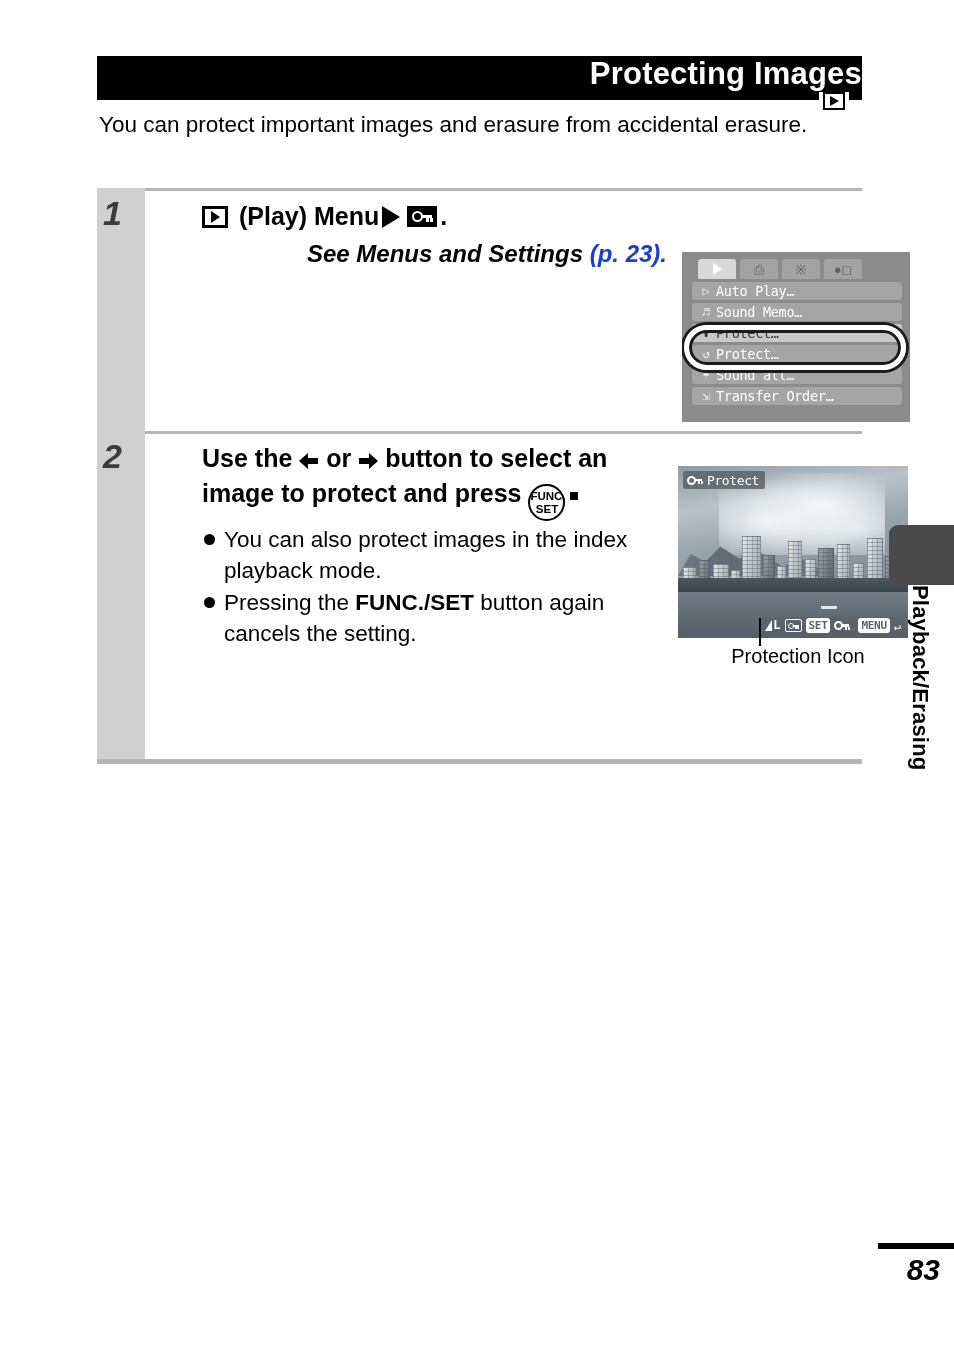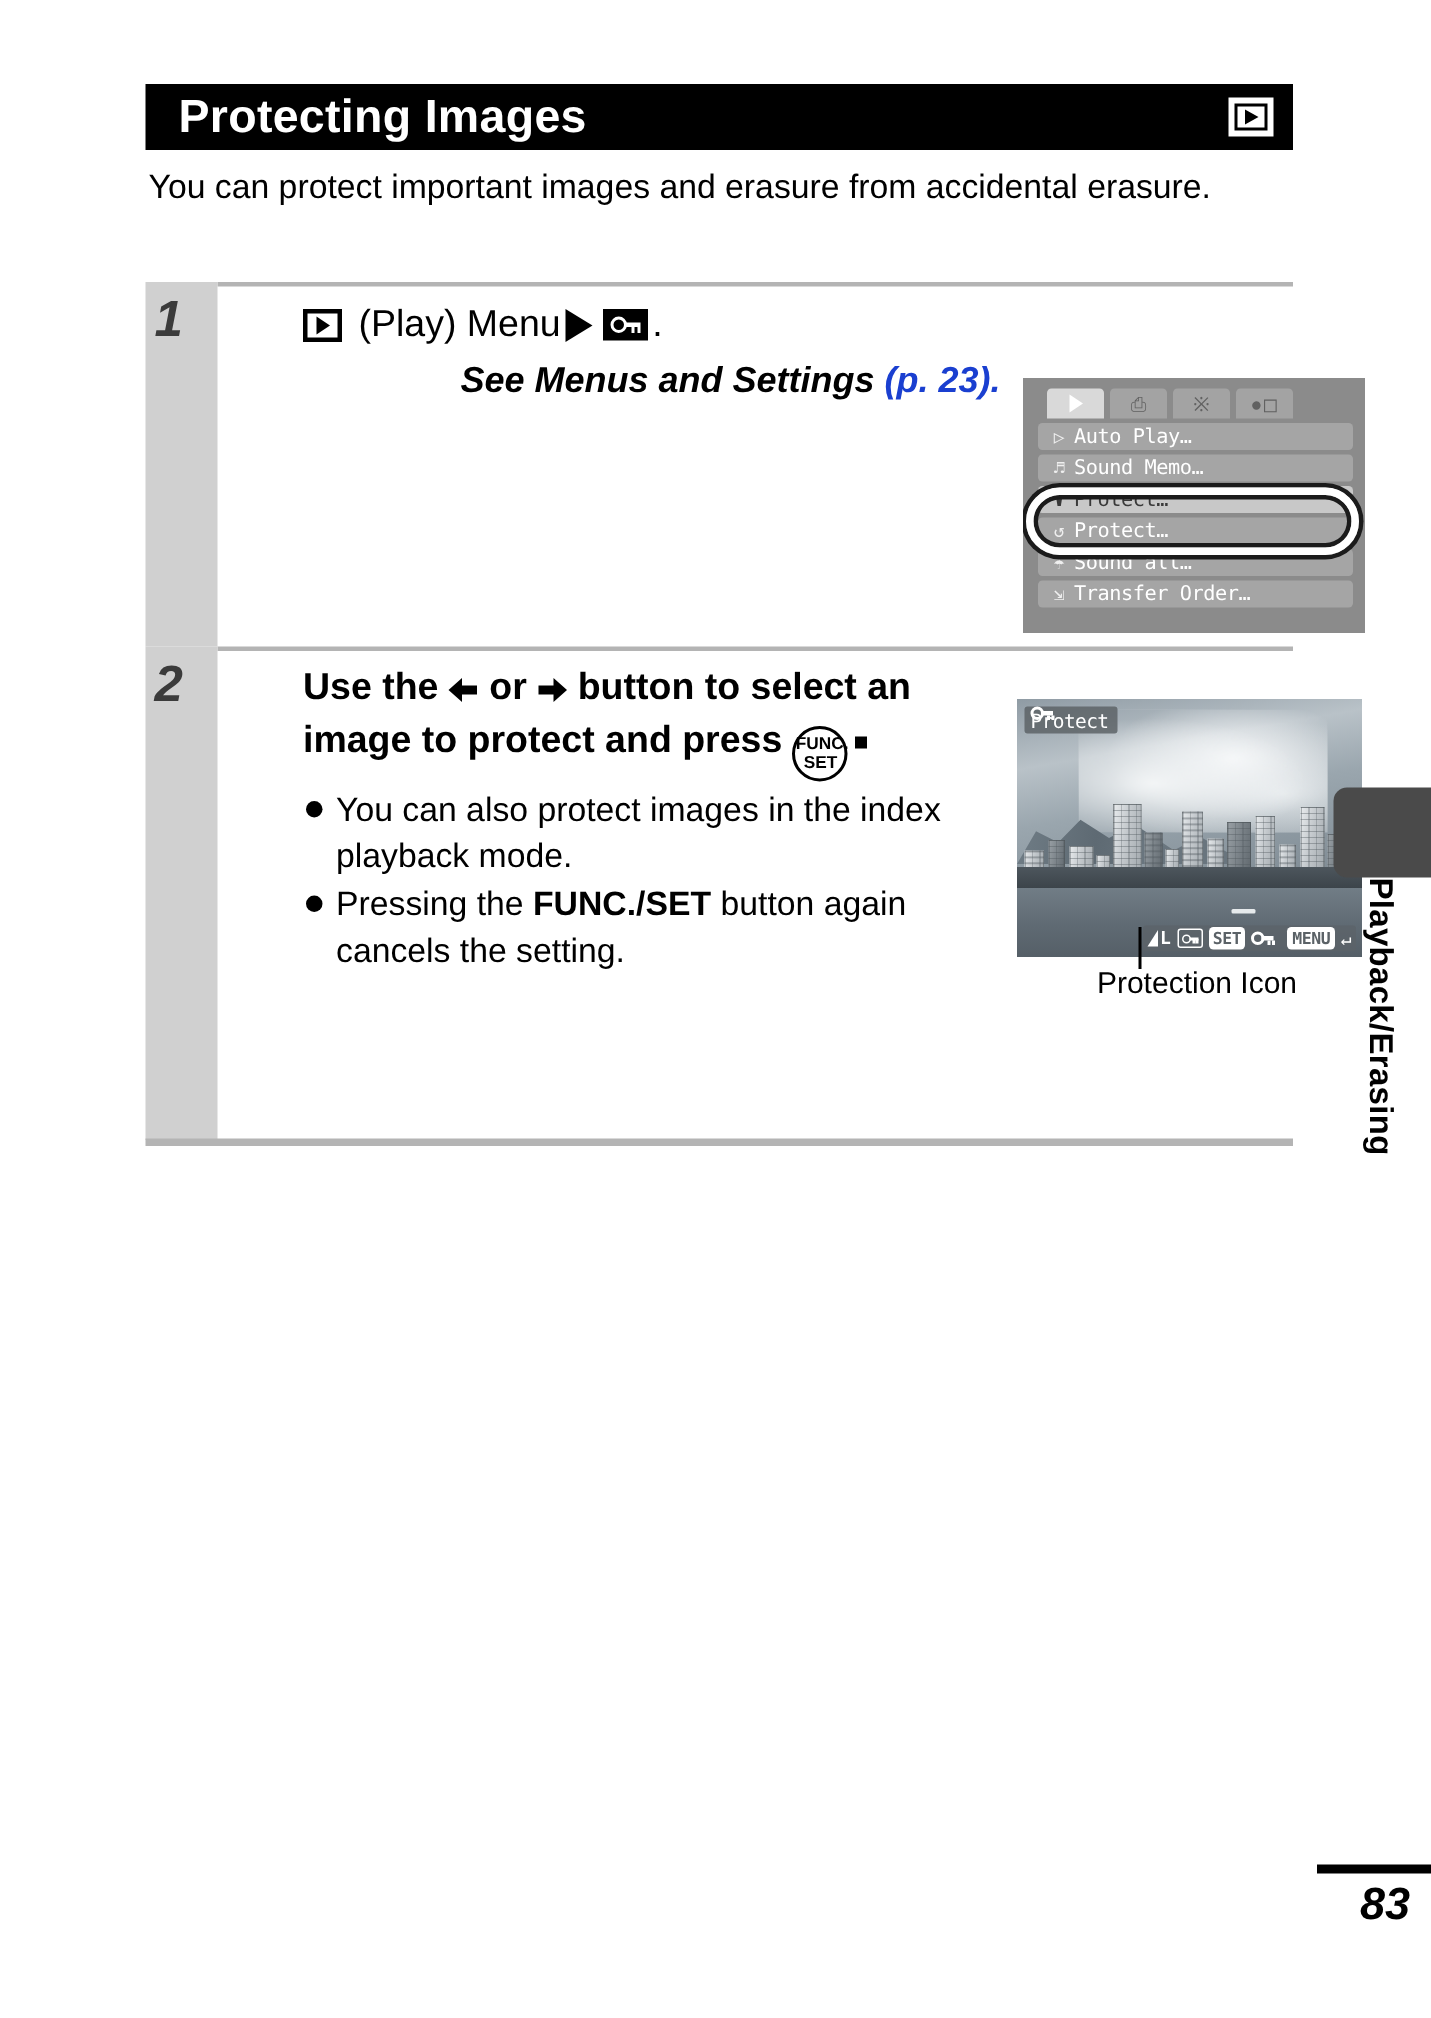--- a/index.html
+++ b/index.html
@@ -17,22 +17,23 @@
 
   
   .title-bar {
     position: absolute;
     left: 97px;
     top: 56px;
     width: 765px;
     height: 44px;
     background: #000000;
     display: flex;
-    align-items: center;
+    align-items: flex-end;
     justify-content: space-between;
+    flex-direction: column;
   }
   .title-text {
     color: #ffffff;
     font-size: 31px;
     font-weight: bold;
     letter-spacing: 0.2px;
     padding-left: 22px;
     font-family: "Liberation Sans", sans-serif;
   }
   .title-icon {
@@ -114,21 +115,21 @@
 
   
   .step1 { height: 243px; }
   .step2 { height: 329px; }
 
   .head1 {
     position: absolute;
     left: 57px;
     top: 14px;
     font-size: 25px;
-    font-weight: normal;
+    font-weight: bold;
     color: #000;
     display: flex;
     align-items: center;
     white-space: nowrap;
   }
   .play-box {
     width: 26px; height: 22px;
     border: 3px solid #000;
     box-sizing: border-box;
     display: inline-flex;
@@ -417,27 +418,26 @@
     border-radius: 1px;
   }
 
   .lcd-protect-tag {
     position: absolute;
     left: 5px; top: 5px;
     height: 18px;
     background: rgba(90,96,100,0.82);
     border-radius: 2px;
     display: flex;
-    align-items: flex-start;
+    align-items: center;
     padding: 0 6px 0 4px;
     color: #ffffff;
     font-size: 13px;
     font-family: "DejaVu Sans Mono", monospace;
     letter-spacing: -0.4px;
-    flex-direction: column;
   }
   .keyicon-sm {
     position: relative;
     width: 15px; height: 9px;
     margin-right: 5px;
   }
   .keyicon-sm .ring {
     position: absolute; left:0; top:0;
     width: 9px; height: 9px;
     border: 2px solid #fff;

